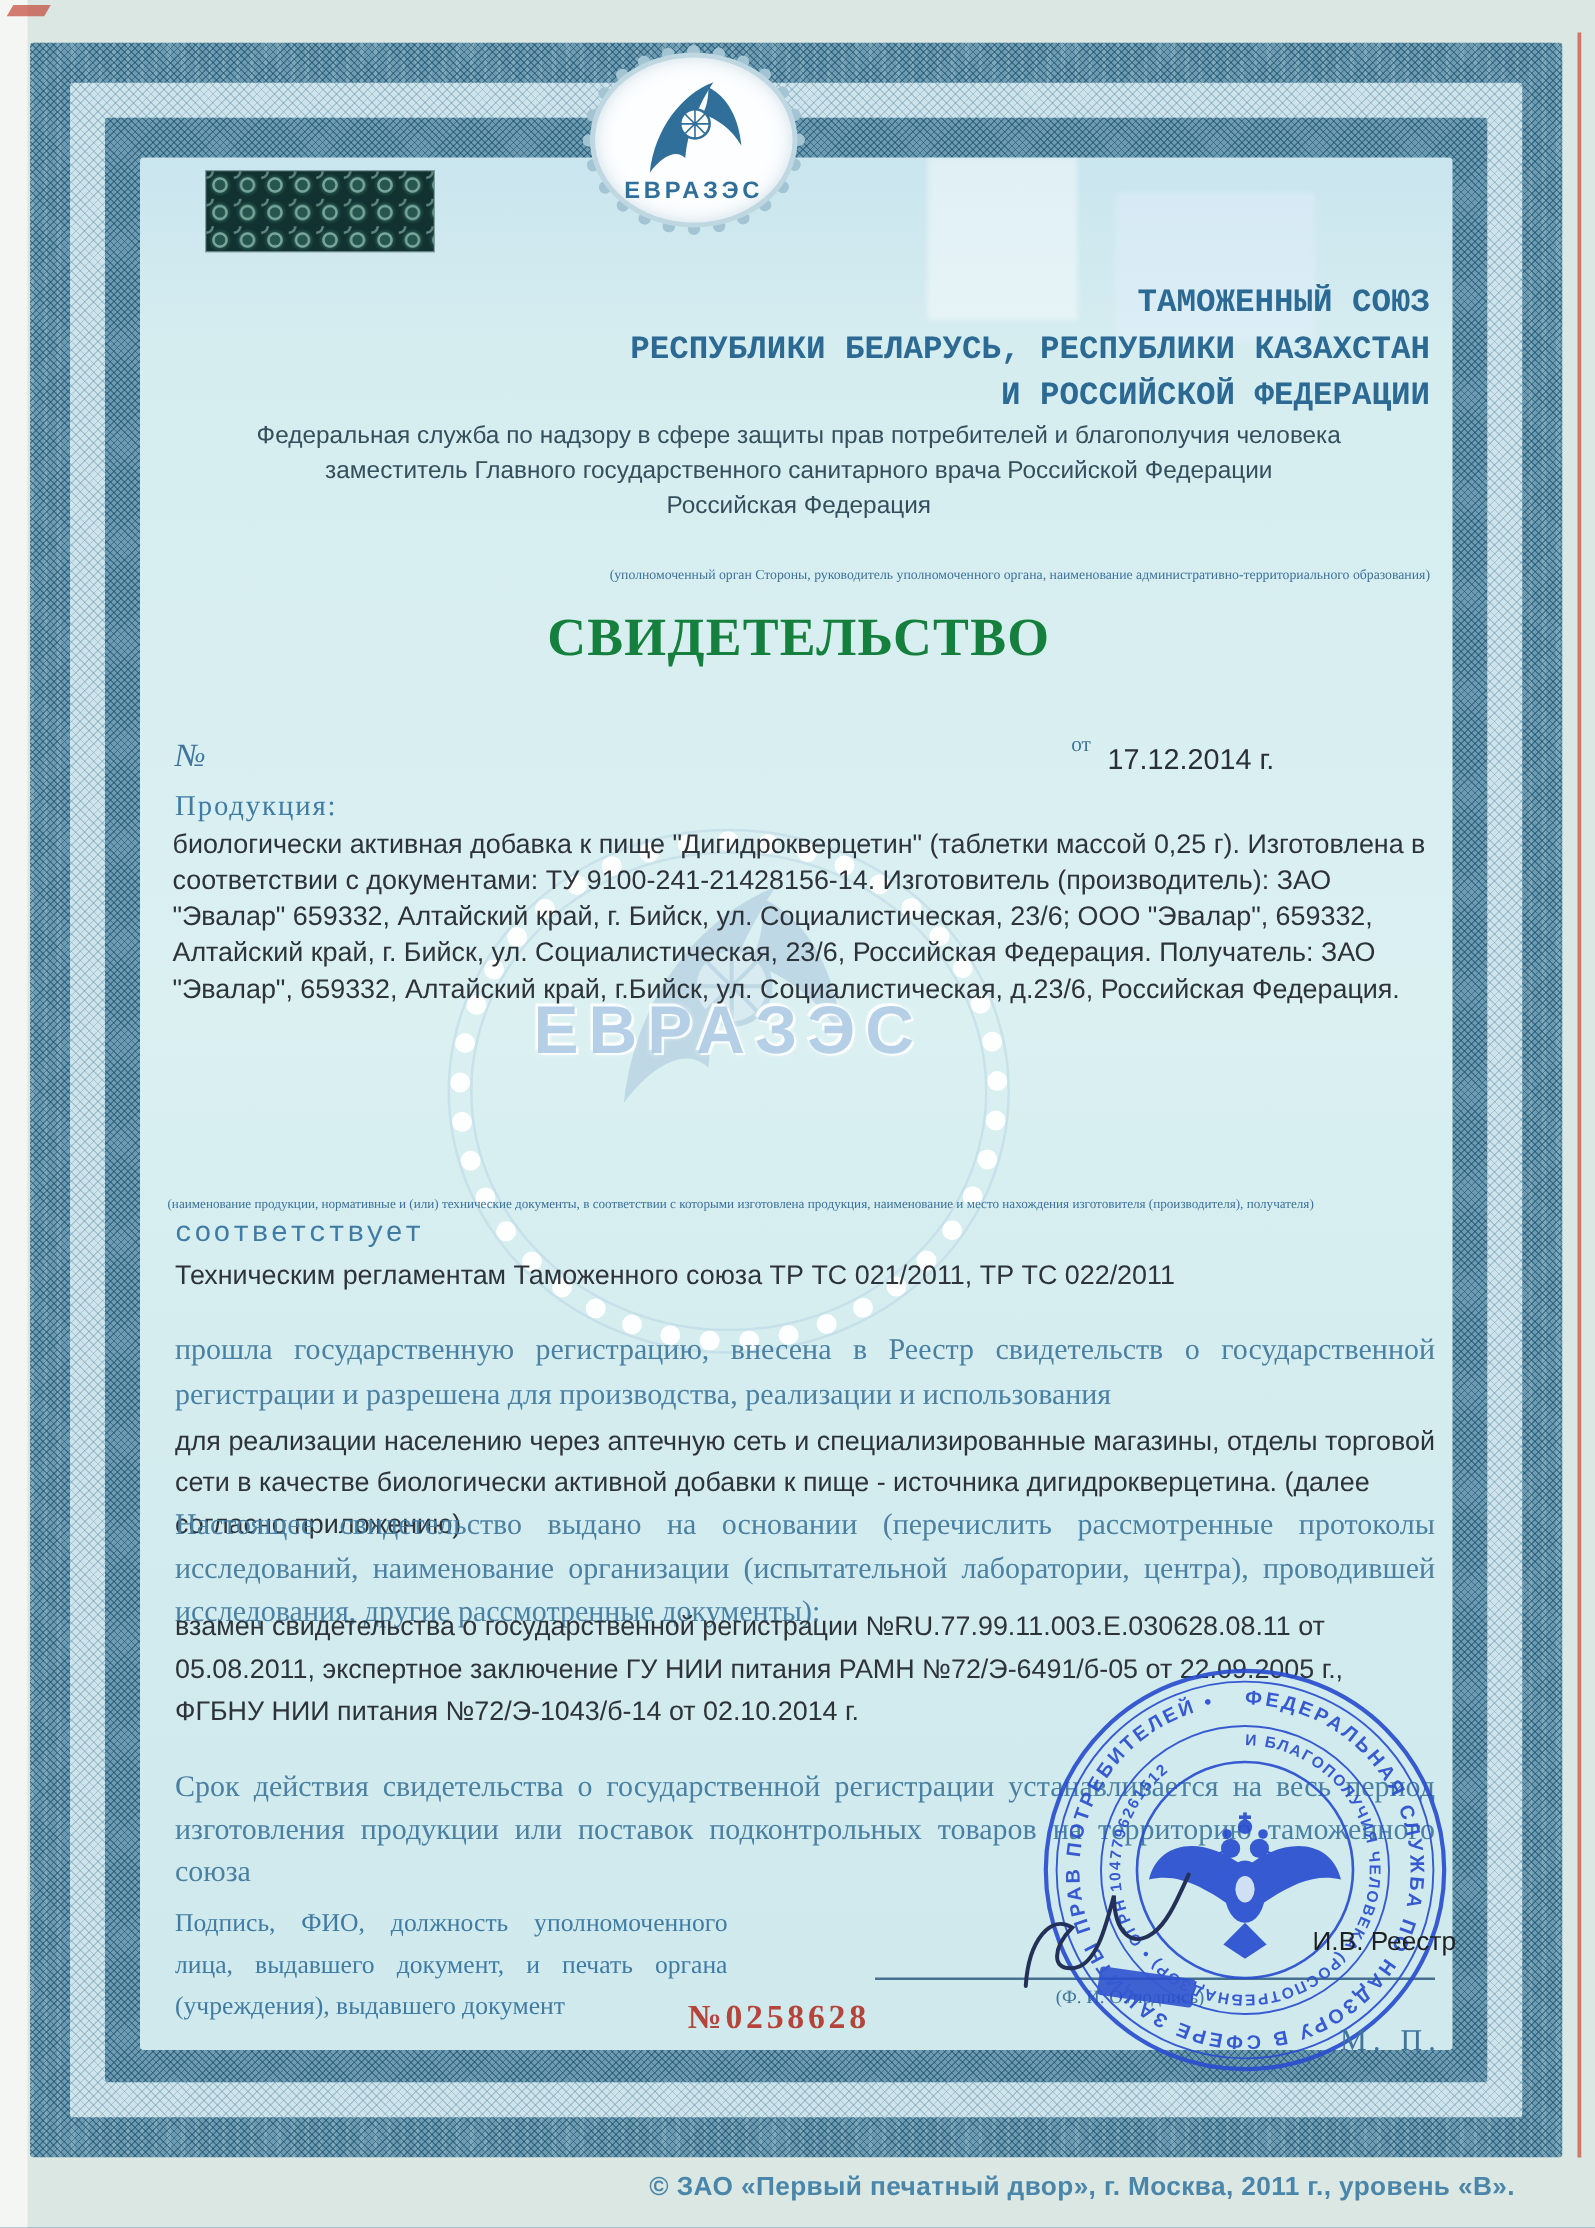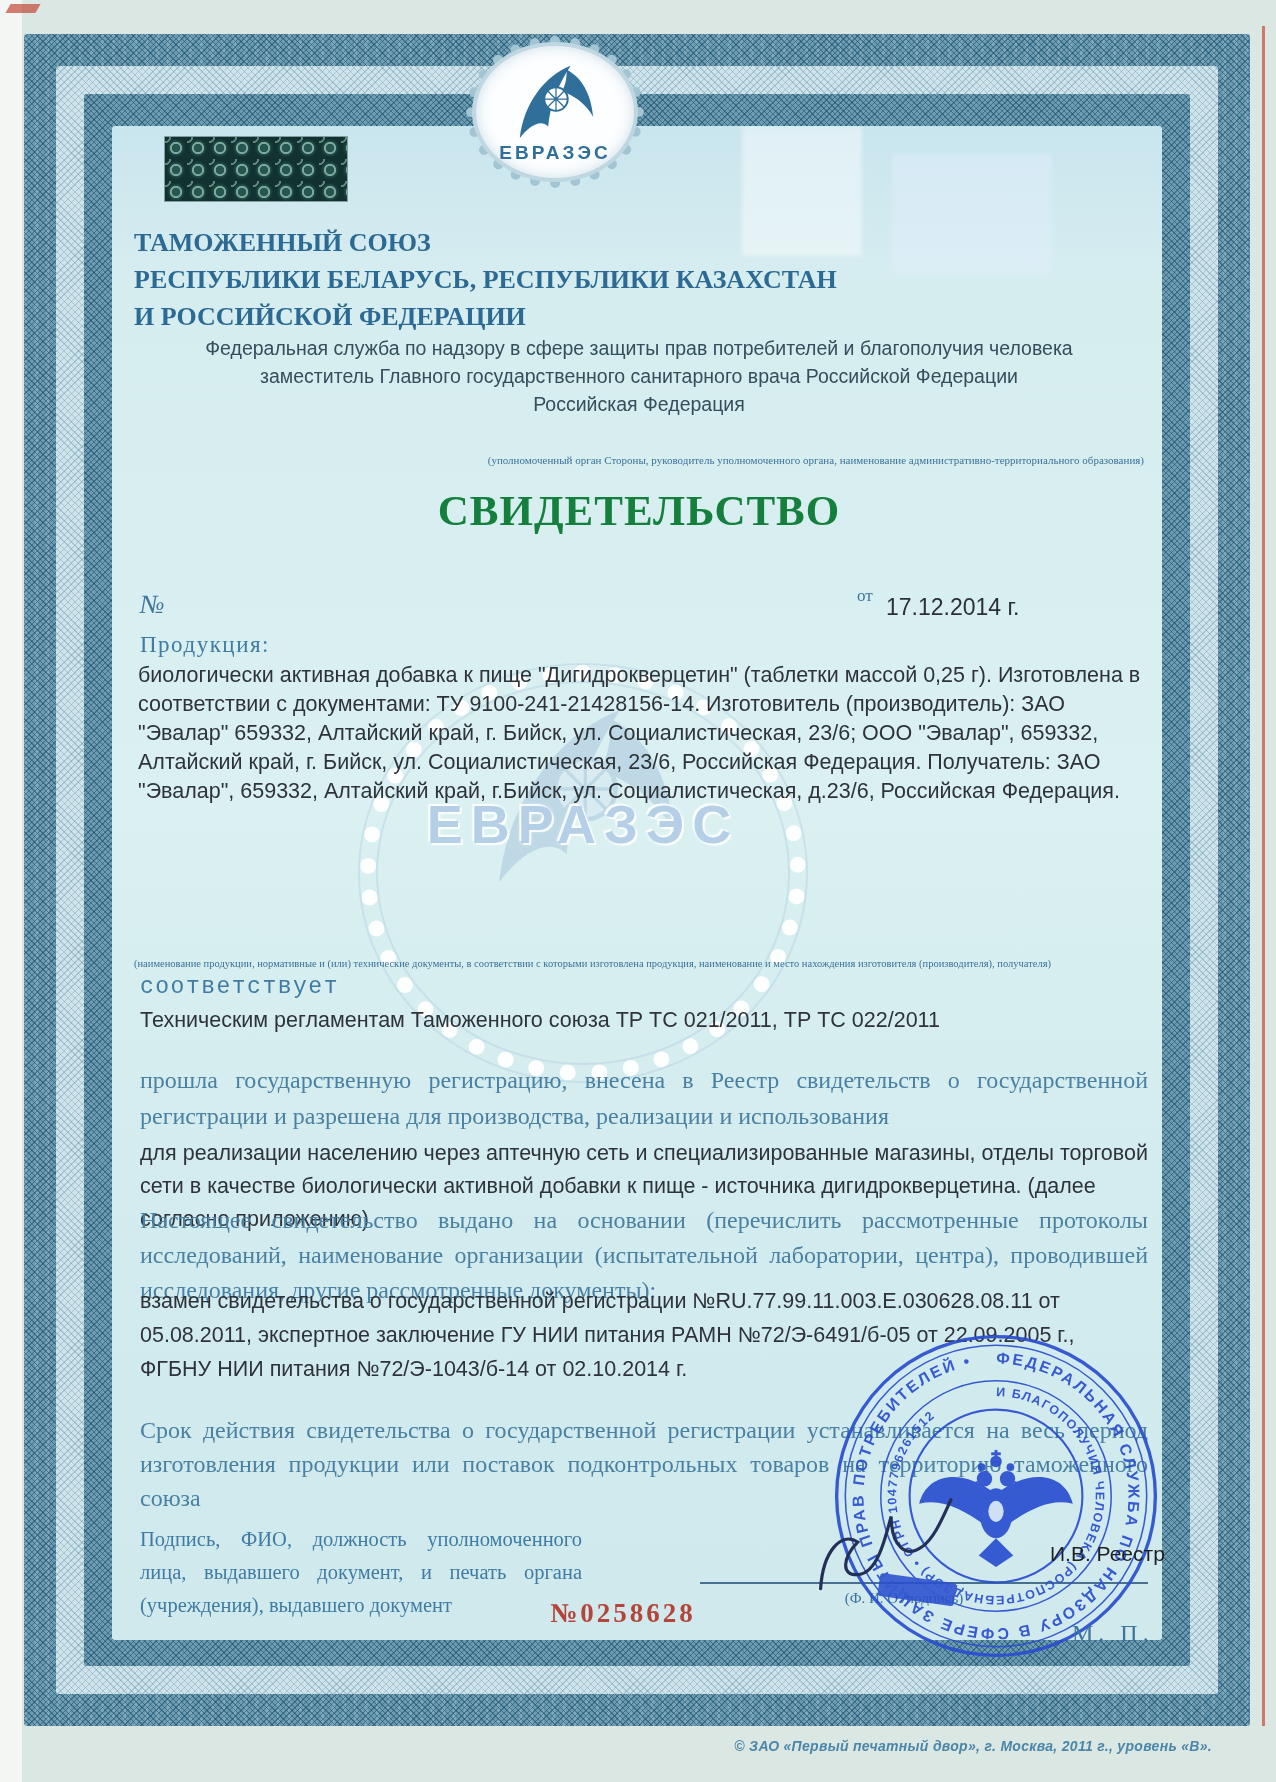--- a/index.html
+++ b/index.html
@@ -66,22 +66,22 @@
   .wm-ring{position:absolute;inset:0;border-radius:50%;border:16px dotted rgba(255,255,255,.95);
     box-shadow:0 0 0 2px rgba(175,205,225,.4), inset 0 0 0 2px rgba(175,205,225,.4);}
   .wm-swoosh{position:absolute;left:50%;top:26px;transform:translateX(-50%);opacity:.55;}
   .wm-label{position:absolute;left:0;right:0;top:128px;text-align:center;
     font-family:"Liberation Sans",sans-serif;font-weight:bold;font-size:54px;letter-spacing:8px;
     color:rgba(162,196,224,.8);
     text-shadow:0 0 5px rgba(255,255,255,.95), 2px 2px 0 rgba(255,255,255,.85), -2px -2px 0 rgba(255,255,255,.85);}
 
   
   .txt{position:absolute;z-index:2;}
-  .org-lines{left:110px;top:190px;width:1010px;text-align:left;
-    font-family:Liberation Serif, serif;font-weight:bold;font-size:26px;line-height:37px;color:#2c6a93;}
+  .org-lines{left:110px;top:190px;width:1010px;text-align:right;
+    font-family:Liberation Mono, monospace;font-weight:bold;font-size:26px;line-height:37px;color:#2c6a93;}
   .agency-lines{left:110px;top:300px;width:1010px;text-align:center;
     font-size:19.5px;line-height:28px;color:#344f5c;}
   .caption-sm{left:110px;top:420px;width:1010px;text-align:right;
     font-family:"Liberation Serif",serif;font-size:11px;color:#3c719a;}
   .cert-title{left:110px;top:452px;width:1010px;text-align:center;
     font-family:"Liberation Serif",serif;font-weight:bold;font-size:43px;letter-spacing:1px;color:#15803d;}
   .cert-subtitle{left:110px;top:516px;width:1010px;text-align:center;
     font-family:"Liberation Serif",serif;font-weight:bold;font-size:27px;color:#28628e;}
   .num-symbol{left:116px;top:556px;font-family:"Liberation Serif",serif;font-style:italic;font-size:26px;color:#3f749c;}
   .num-value{left:162px;top:560px;font-size:23px;letter-spacing:.5px;color:#2b3036;}
@@ -107,21 +107,21 @@
   .signee{left:1026px;top:1508px;font-size:21px;color:#1d1f22;z-index:4;}
   .sig-line{left:676px;top:1548px;width:448px;height:0;border-top:2px solid #47718f;z-index:3;}
   .sig-caption{left:700px;top:1556px;width:360px;text-align:center;
     font-family:"Liberation Serif",serif;font-size:15px;color:#3f749c;z-index:3;}
   .seal-place{left:1048px;top:1586px;font-family:"Liberation Serif",serif;font-size:24px;letter-spacing:5px;color:#3f749c;z-index:4;}
 
   .stamp-wrap{position:absolute;left:804px;top:1294px;width:336px;height:336px;z-index:3;opacity:.92;}
   .sig-scribble{position:absolute;left:778px;top:1460px;width:190px;height:110px;z-index:4;}
 
   .footer-credit{position:absolute;left:0;top:1738px;width:1212px;text-align:right;
-    font-size:14px;font-weight:bold;color:#4a86a9;letter-spacing:.3px;font-style:italic;}
+    font-size:21px;font-weight:bold;color:#4a86a9;letter-spacing:.3px;}
 </style>
 </head>
 <body>
 
 <div class="scan-strip-left"></div>
 <div class="scan-mark-red"></div>
 <div class="scan-line-red"></div>
 
 <div class="sheet">
   <div class="band-outer"></div>

